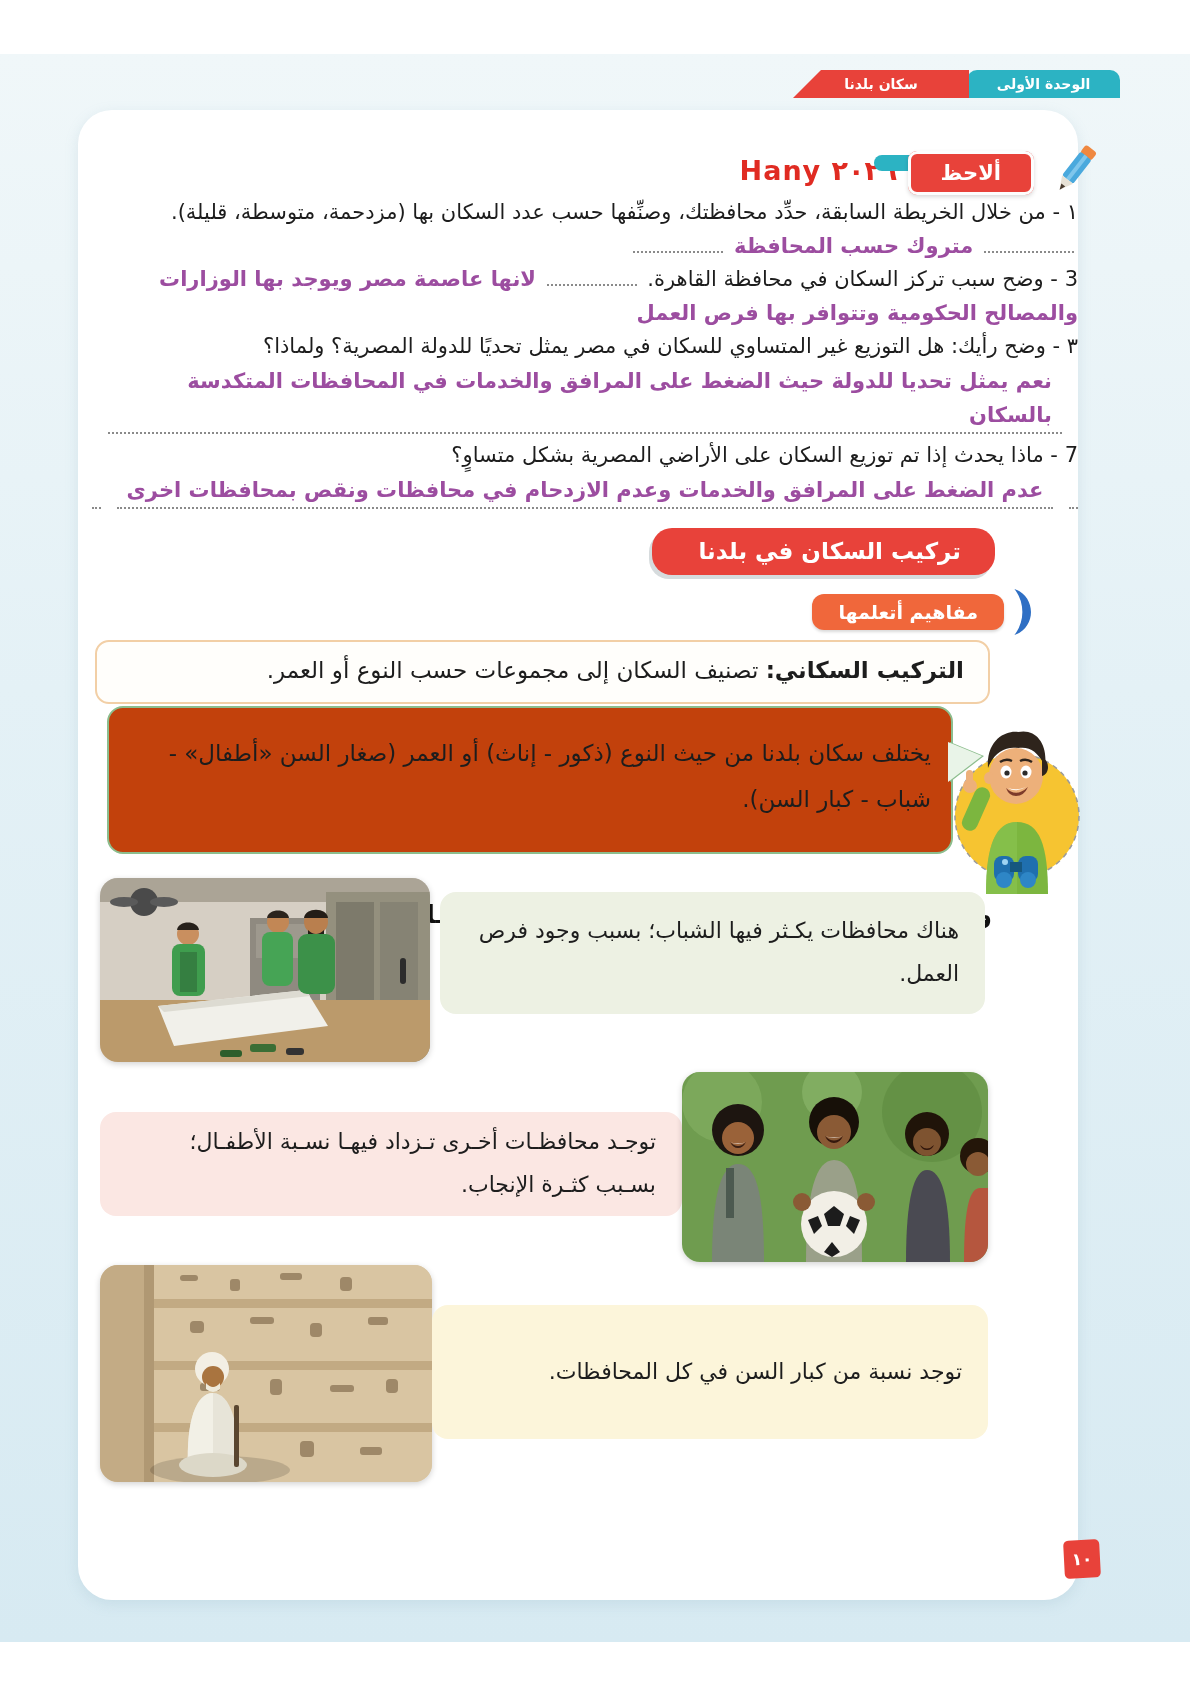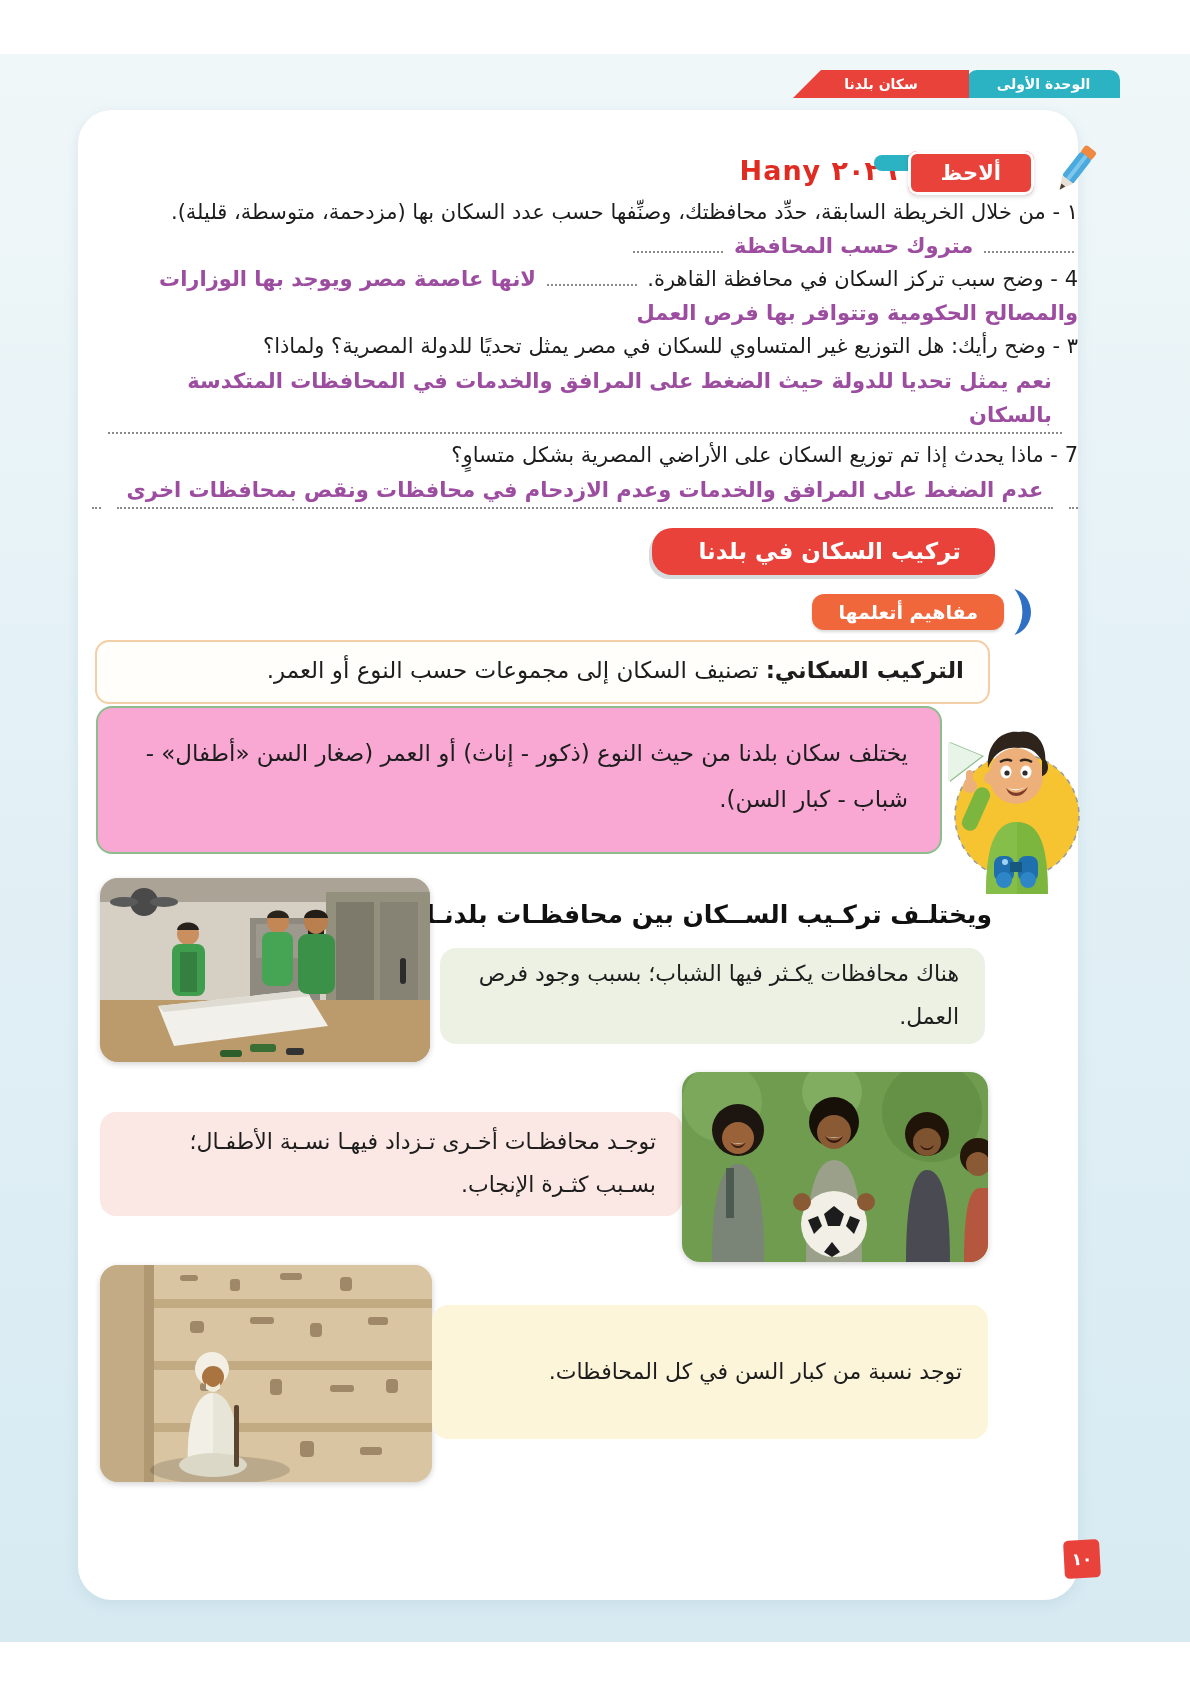--- a/index.html
+++ b/index.html
@@ -56,41 +56,41 @@
   .concepts-row{position:absolute;top:589px;right:150px;display:flex;align-items:center;gap:6px;}
   .blue-comma{width:30px;height:46px;}
   .concepts-badge{background:#f0673b;color:#fff;font-weight:bold;font-size:19px;
     padding:7px 26px;border-radius:12px;box-shadow:0 2px 3px rgba(0,0,0,.15);}
   .def-box{position:absolute;top:640px;left:95px;right:200px;min-height:64px;
     background:#fffefb;border:2px solid #f2cfa6;border-radius:14px;
     direction:rtl;text-align:right;padding:15px 24px;font-size:23px;color:#1d1d1d;}
   .def-box b{font-weight:bold;}
 
   
-  .bubble{position:absolute;top:706px;left:96px;width:846px;height:148px;
-    background:#f9a8d4;border:2px solid #8cbd8d;border-radius:16px;
-    direction:rtl;text-align:right;padding:22px 32px;font-size:23px;line-height:2.0;color:#1d1d1d;}
+  .bubble{position:absolute;top:706px;left:107px;width:846px;height:148px;
+    background:#c2410c;border:2px solid #8cbd8d;border-radius:16px;
+    direction:rtl;text-align:right;padding:22px 20px;font-size:23px;line-height:2.0;color:#1d1d1d;}
   .bubble-tail{position:absolute;top:742px;left:948px;width:0;height:0;
     border-top:14px solid transparent;border-bottom:26px solid transparent;border-left:34px solid #e9f4e8;
     filter:drop-shadow(2px 0 0 #8cbd8d);}
   .boy{position:absolute;top:694px;right:106px;width:134px;height:202px;}
 
   
   .compare-heading{position:absolute;top:900px;right:198px;direction:rtl;
     font-weight:bold;font-size:25px;color:#111;}
 
   
   .photo{position:absolute;border-radius:18px;overflow:hidden;box-shadow:0 2px 6px rgba(0,0,0,.18);}
   .photo svg{display:block;}
   .p1{left:100px;top:878px;width:330px;height:184px;}
   .p2{left:682px;top:1072px;width:306px;height:190px;}
   .p3{left:100px;top:1265px;width:332px;height:217px;}
   .tbox{position:absolute;direction:rtl;text-align:right;font-size:22px;line-height:1.95;color:#1d1d1d;
     border-radius:16px;padding:16px 26px;display:flex;align-items:center;}
-  .t1{left:440px;top:948px;width:545px;height:96px;background:#edf1e3;}
+  .t1{left:440px;top:892px;width:545px;height:122px;background:#edf1e3;}
   .t2{left:100px;top:1112px;width:582px;height:104px;background:#fbe7e3;}
   .t3{left:432px;top:1305px;width:556px;height:134px;background:#fcf5da;}
 
   
   .page-num{position:absolute;left:1064px;top:1540px;width:36px;height:38px;background:#e8423a;
     color:#fff;font-weight:bold;font-size:17px;display:flex;align-items:center;justify-content:center;
     border-radius:5px;transform:rotate(-3deg);direction:rtl;}
 </style>
 </head>
 <body>
@@ -127,21 +127,21 @@
     <div class="q">
       <p>
         <span>١ - من خلال الخريطة السابقة، حدِّد محافظتك، وصنِّفها حسب عدد السكان بها (مزدحمة، متوسطة، قليلة).</span>
         <span class="dots-inline"></span>
         <span class="purple">متروك حسب المحافظة</span>
         <span class="dots-inline"></span>
       </p>
     </div>
     <div class="q">
       <p>
-        <span>4 - وضح سبب تركز السكان في محافظة القاهرة.</span>
+        <span>3 - وضح سبب تركز السكان في محافظة القاهرة.</span>
         <span class="dots-inline"></span>
         <span class="purple">لانها عاصمة مصر ويوجد بها الوزارات والمصالح الحكومية وتتوافر بها فرص العمل</span>
       </p>
     </div>
     <div class="q">
       <p><span>٣ - وضح رأيك: هل التوزيع غير المتساوي للسكان في مصر يمثل تحديًا للدولة المصرية؟ ولماذا؟</span></p>
       <div class="answer-line">
         <span class="fill"></span>
         <span class="purple">نعم يمثل تحديا للدولة حيث الضغط على المرافق والخدمات في المحافظات المتكدسة بالسكان</span>
         <span class="fill"></span>

